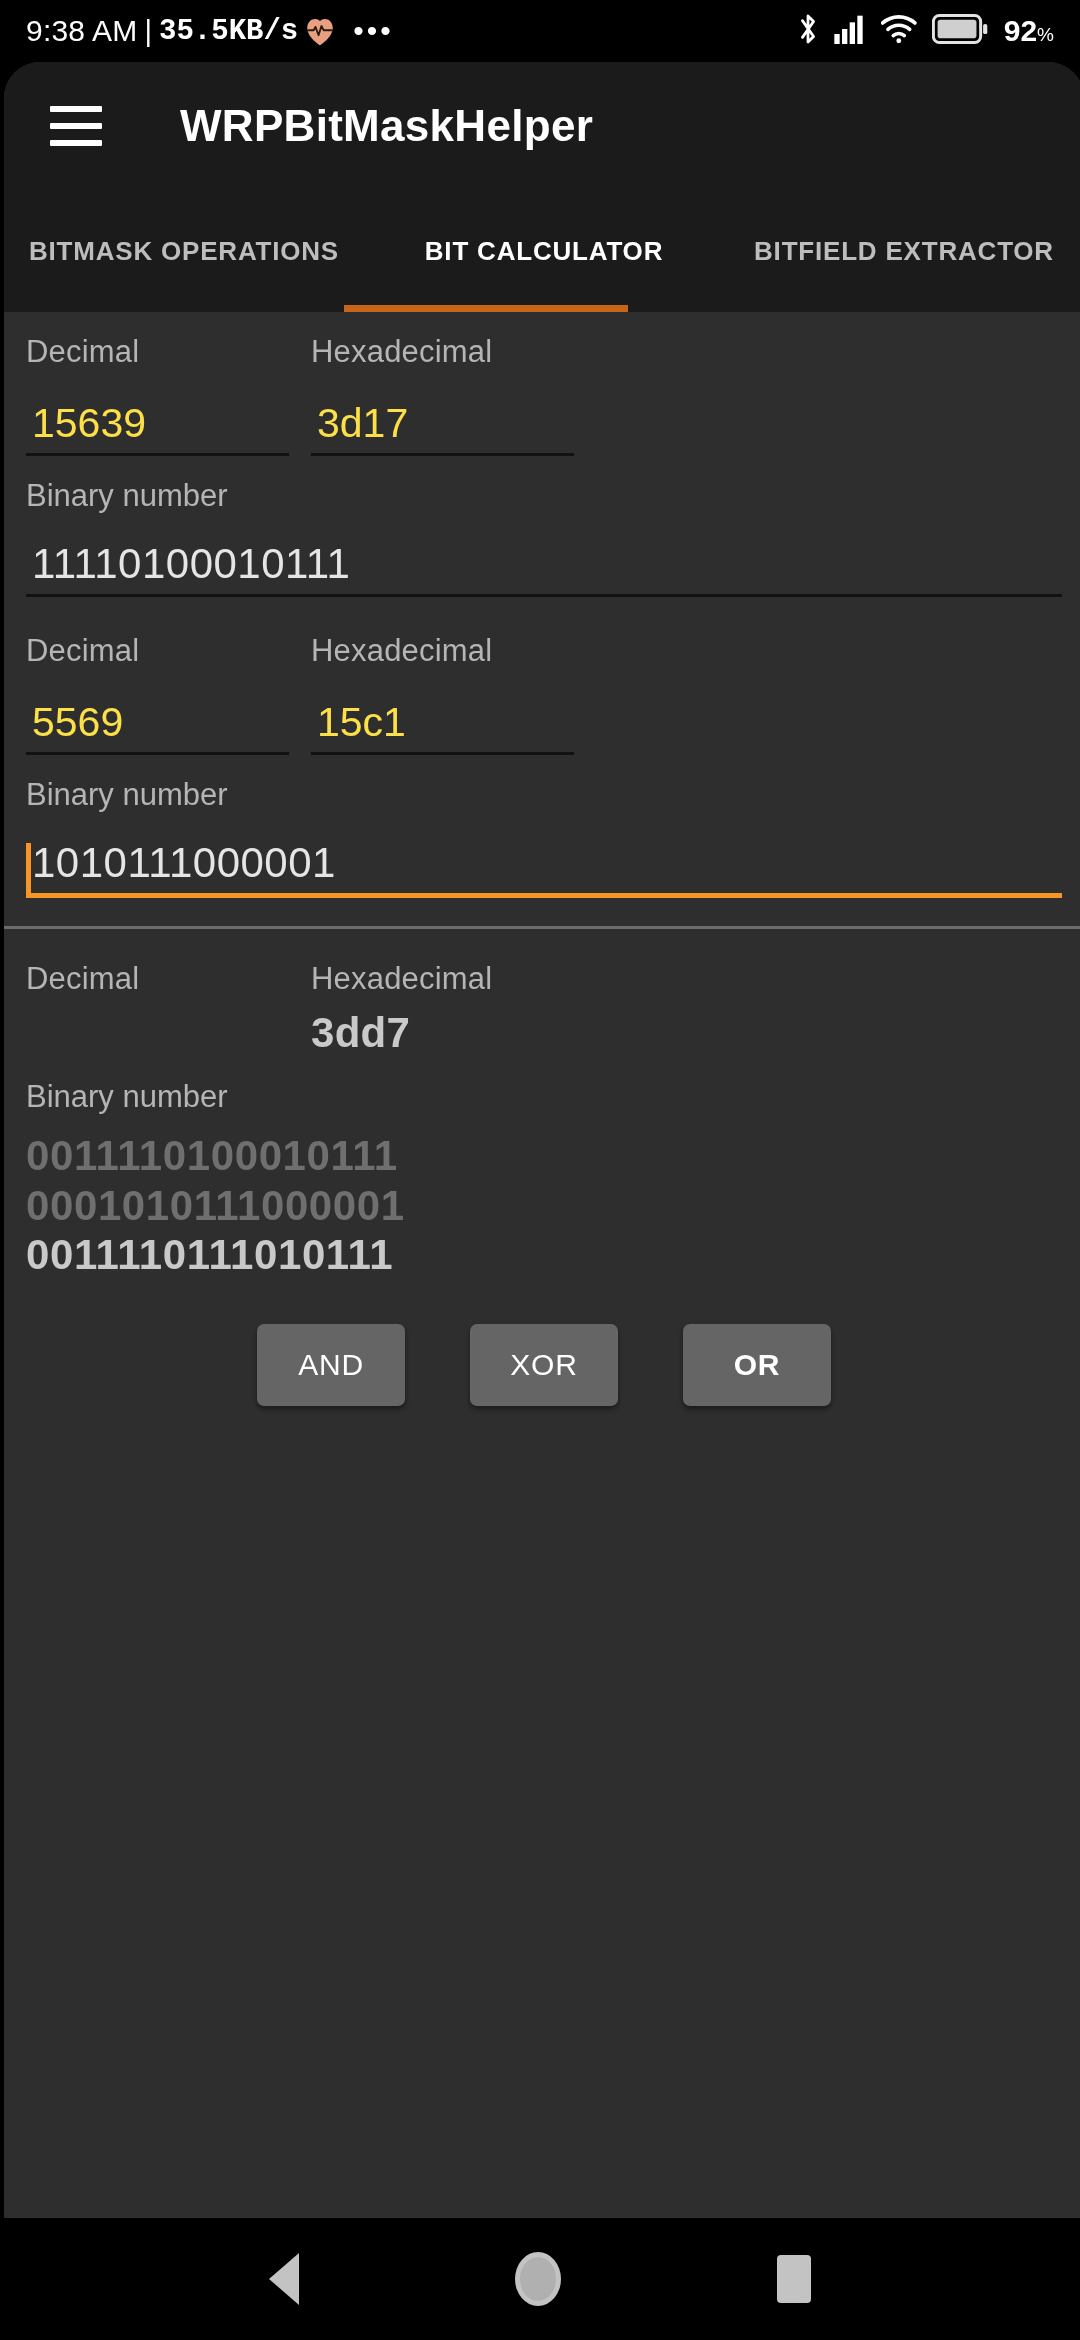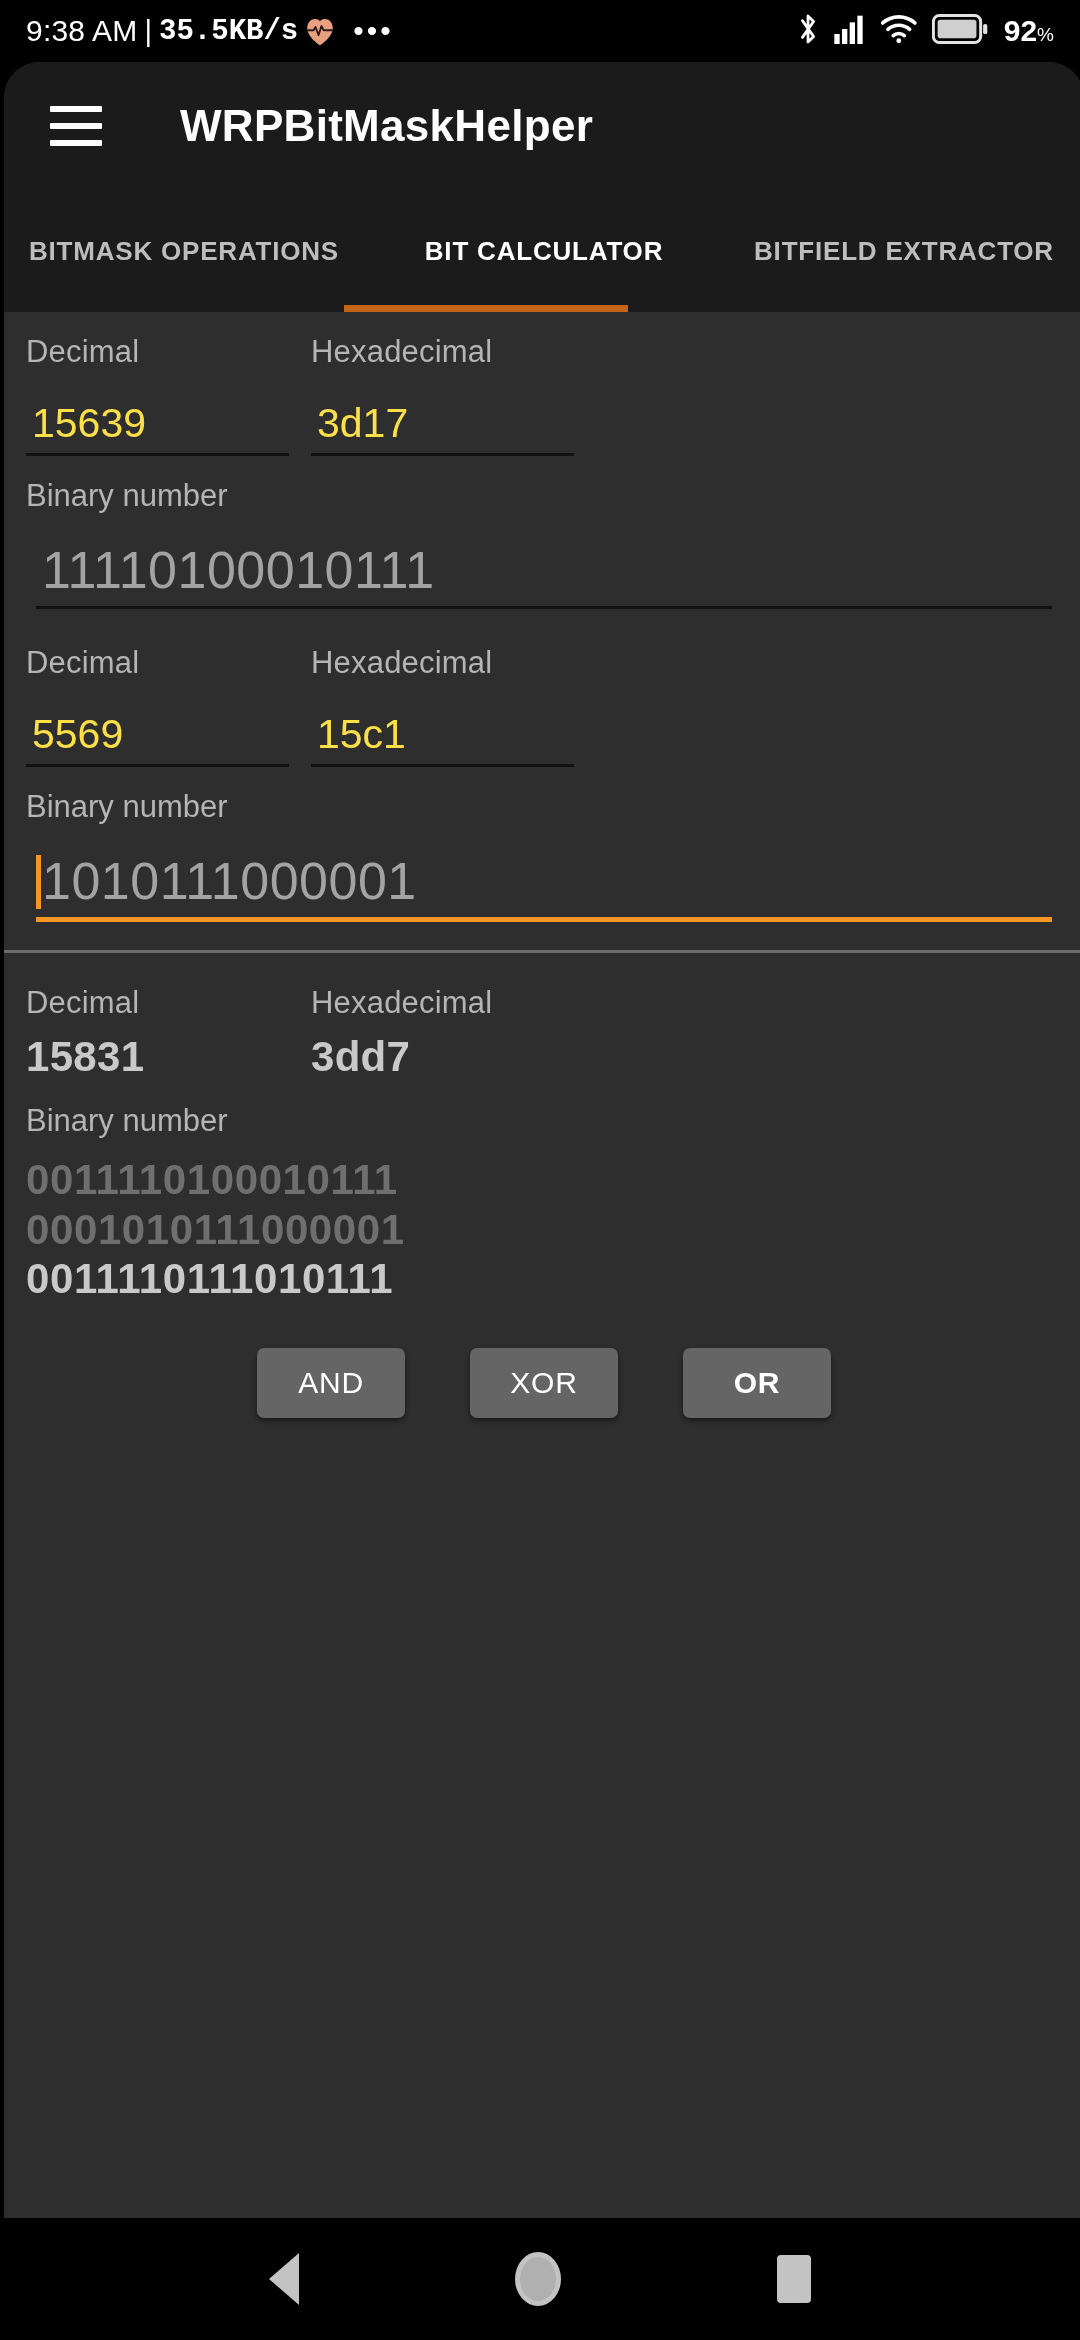--- a/index.html
+++ b/index.html
@@ -63,42 +63,42 @@
 
   .lbl { color: #b5b5b5; font-size: 31px; font-weight: 400; letter-spacing: .2px; }
   .field {
     color: #fde047; font-size: 41px; font-weight: 400;
     padding: 0 0 6px 6px; border-bottom: 3px solid #121212; white-space: nowrap;
   }
 
   .group { padding-top: 14px; }
   .bin-lbl { padding: 0 22px; color: #b5b5b5; font-size: 31px; }
   .bin-field {
-    margin: 0 32px; color: #a3a3a3; font-size: 52px; letter-spacing: .5px;
+    margin: 0 22px; color: #e5e5e5; font-size: 42px; letter-spacing: .5px;
     padding: 0 0 6px 6px; border-bottom: 3px solid #121212; white-space: nowrap;
   }
   .bin-field.focused {
     border-bottom: 5px solid #f59625; position: relative;
   }
   .caret {
     position: absolute; left: 0px; top: 4px; width: 5px; height: 54px; background: #f59625;
   }
 
   .divider { height: 3px; background: #6c6c6c; margin-top: 28px; }
 
   .result-val {
     color: #c9c9c9; font-size: 42px; font-weight: 700; letter-spacing: .3px;
   }
   .bin-line { padding: 0 22px; font-size: 42px; font-weight: 700; letter-spacing: .6px; line-height: 1.18; }
   .bin-line.dim { color: #6f6f6f; }
   .bin-line.res { color: #c9c9c9; }
 
   .btn-row { display: flex; justify-content: center; gap: 65px; margin-top: 44px; }
   .op-btn {
-    width: 148px; height: 70px; background: #656565; border-radius: 7px;
+    width: 148px; height: 82px; background: #656565; border-radius: 7px;
     display: flex; align-items: center; justify-content: center;
     color: #ffffff; font-size: 30px; font-weight: 400; letter-spacing: .8px;
     box-shadow: 0 3px 5px rgba(0,0,0,.45); cursor: pointer;
   }
   .op-btn.selected { font-weight: 700; }
 
   
   .navbar {
     position: absolute; bottom: 0; left: 0; width: 1080px; height: 122px; background: #000;
     display: flex; align-items: center; justify-content: center; gap: 216px;
@@ -216,21 +216,20 @@
           <span>1010111000001</span>
         </div>
       </div>
 
       <div class="divider"></div>
 
       <div class="group" style="padding-top:32px;">
         <div class="pair-row">
           <div class="col dec">
             <div class="lbl">Decimal</div>
-            <div class="result-val" style="margin-top:12px;">15831</div>
           </div>
           <div class="col hex">
             <div class="lbl">Hexadecimal</div>
             <div class="result-val" style="margin-top:12px;">3dd7</div>
           </div>
         </div>
         <div class="bin-lbl" style="margin-top:22px;">Binary number</div>
         <div class="bin-line dim" style="margin-top:16px;">0011110100010111</div>
         <div class="bin-line dim">0001010111000001</div>
         <div class="bin-line res">0011110111010111</div>

